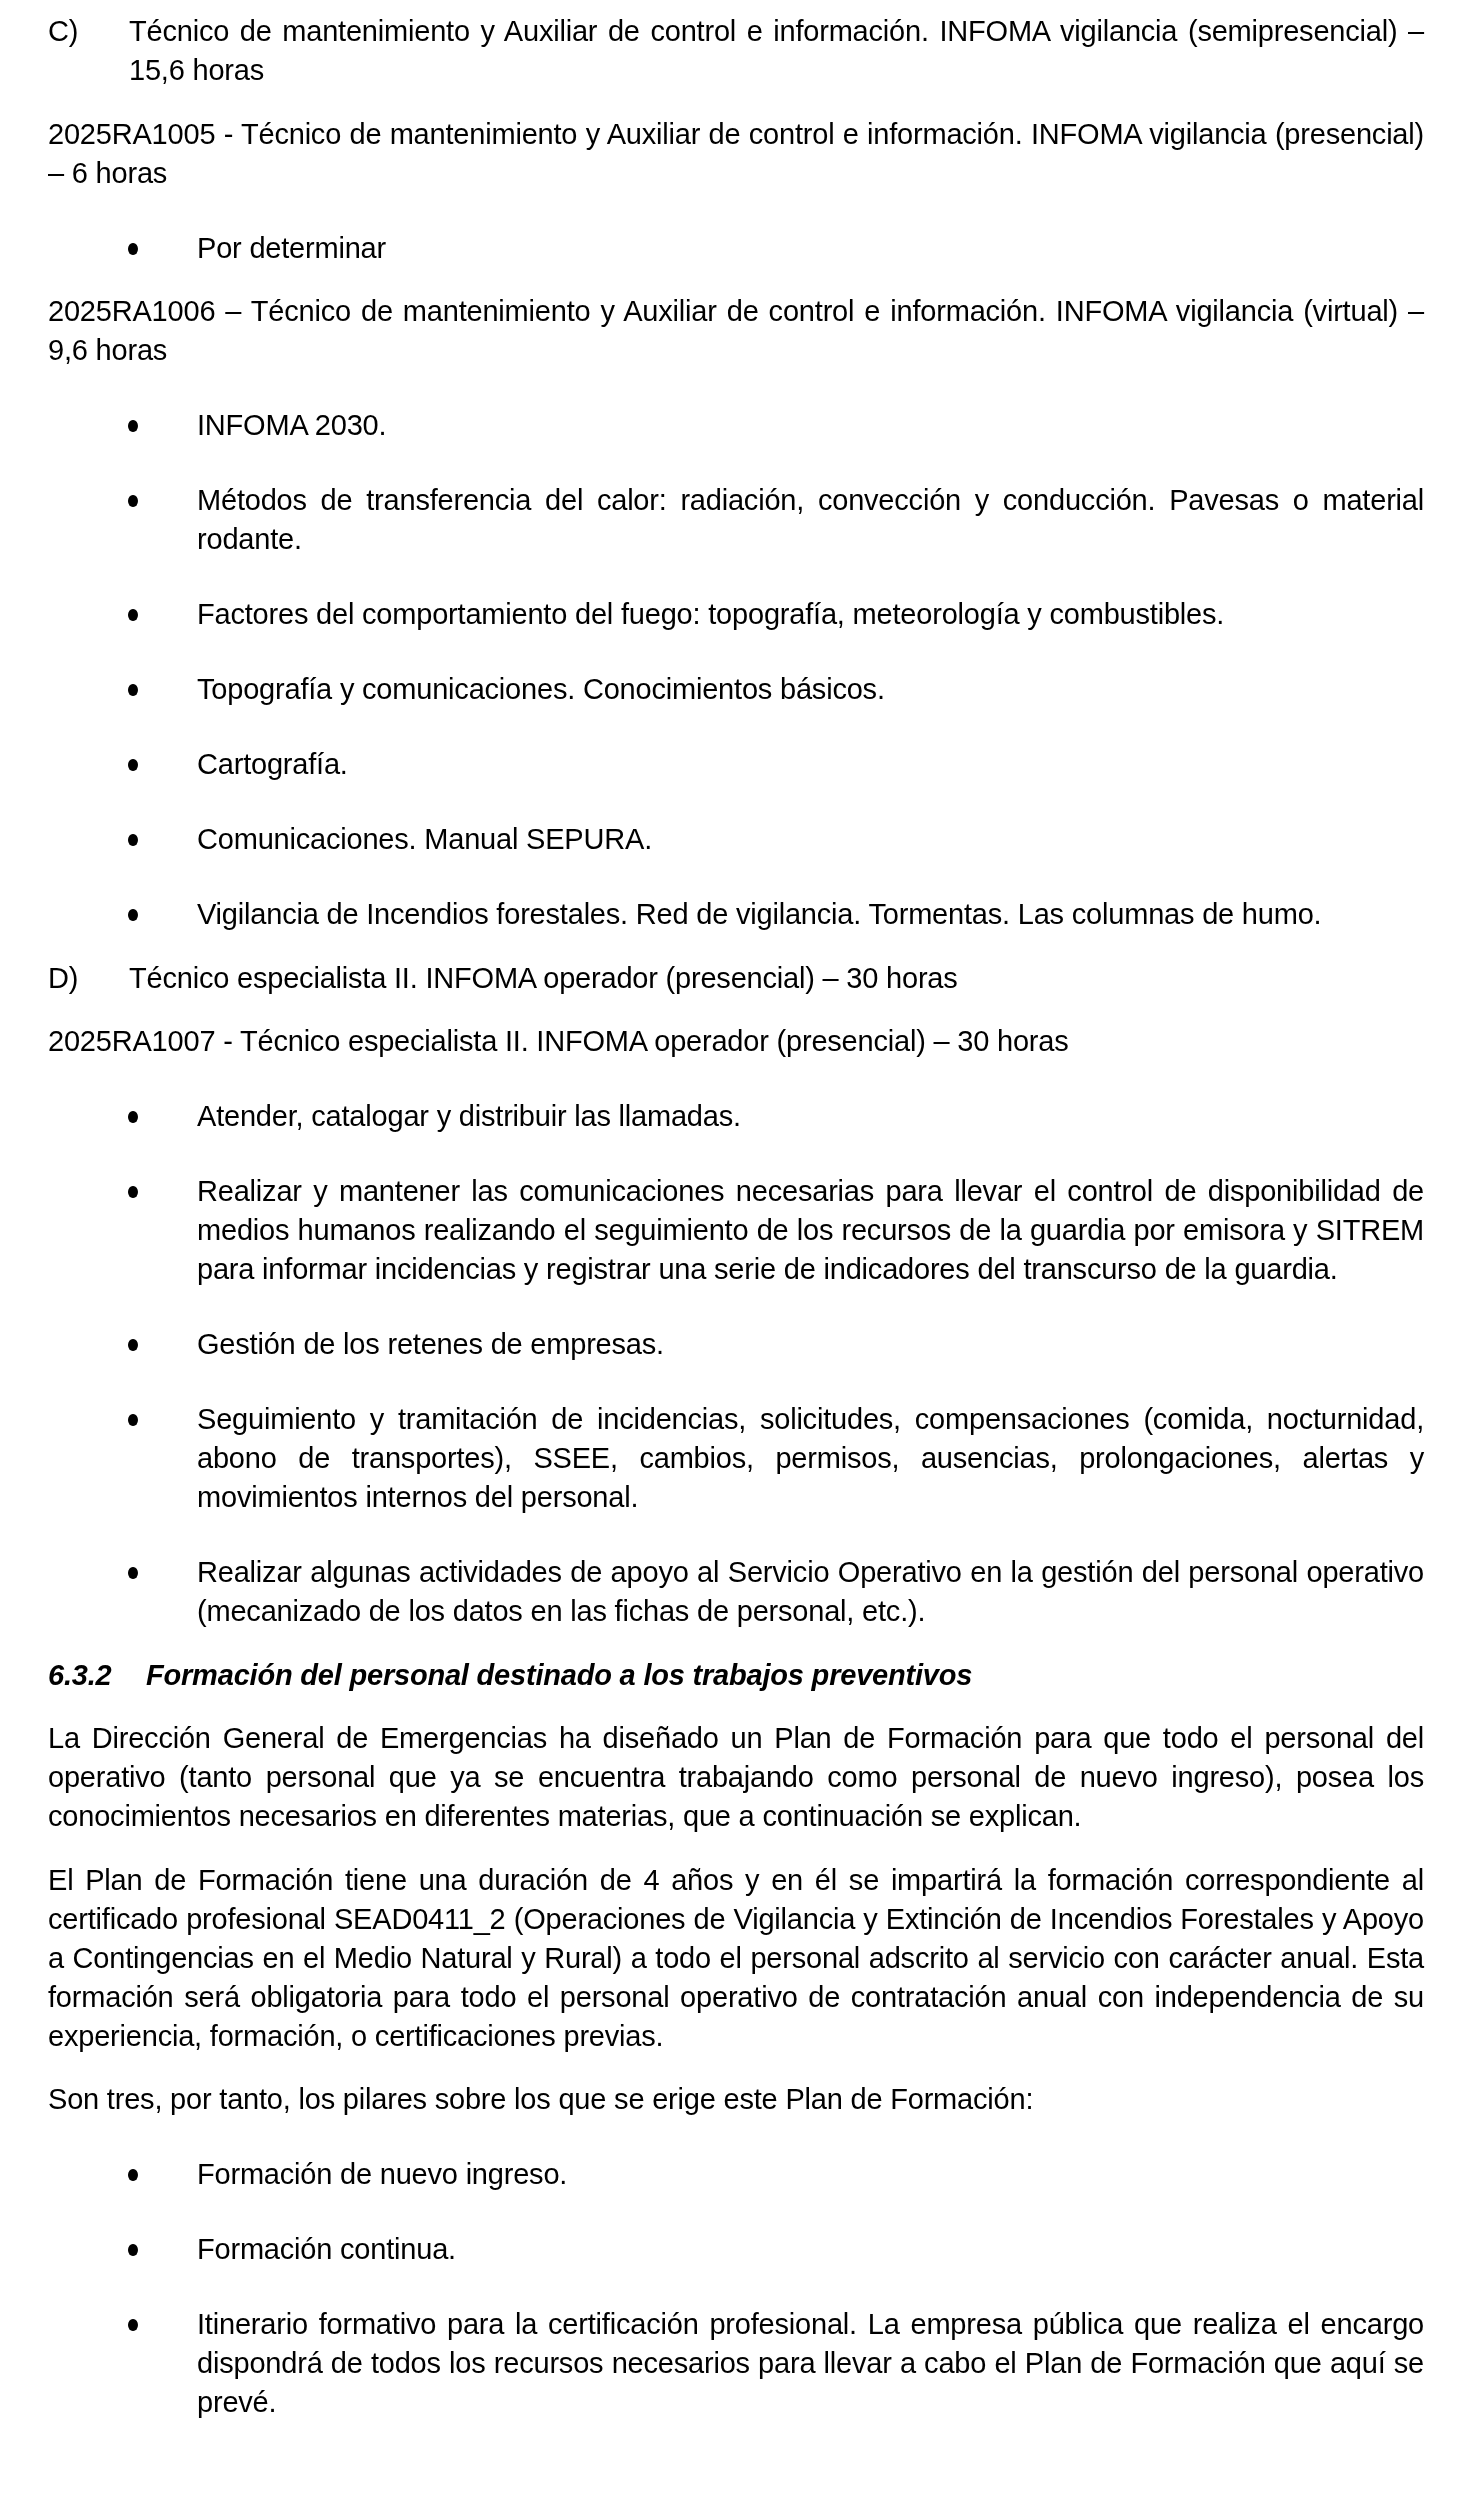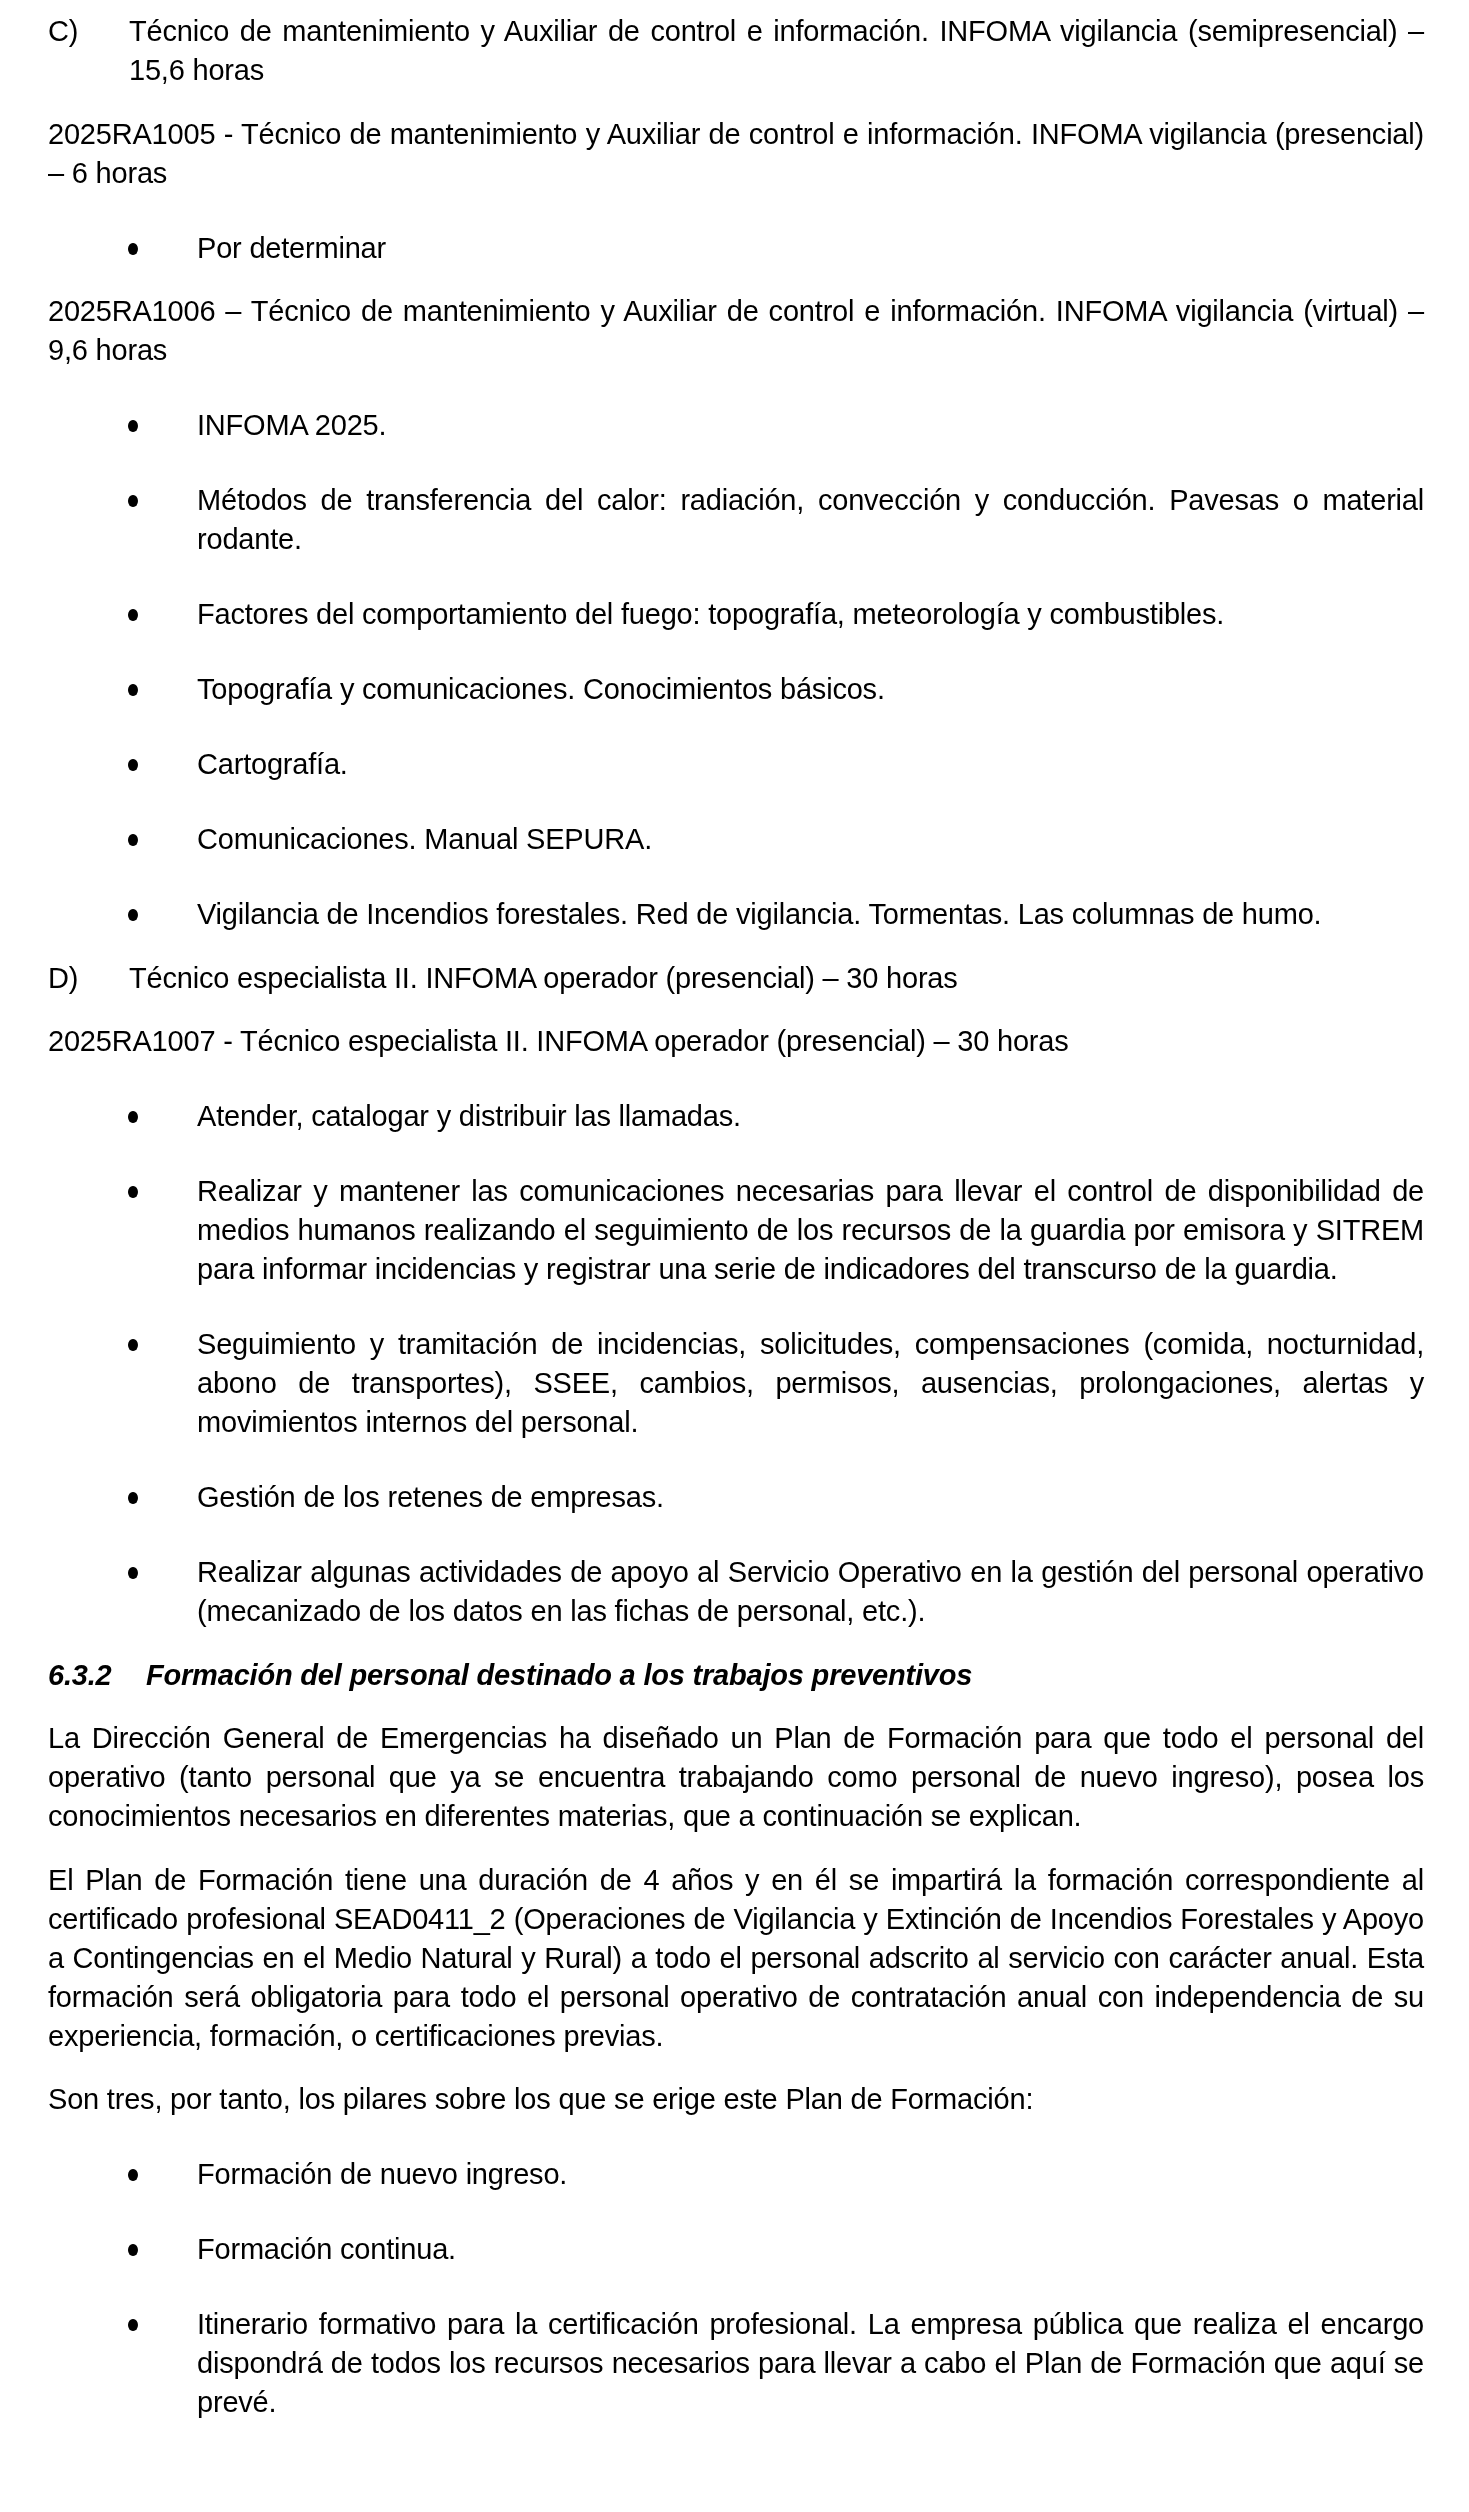--- a/index.html
+++ b/index.html
@@ -65,21 +65,21 @@
     </div>
     <div class="block bullet">
       <span class="dot"></span>
       <div class="text">Por determinar</div>
     </div>
     <div class="block paragraph">
       <div class="text">2025RA1006 – Técnico de mantenimiento y Auxiliar de control e información. INFOMA vigilancia (virtual) – 9,6 horas</div>
     </div>
     <div class="block bullet">
       <span class="dot"></span>
-      <div class="text">INFOMA 2025.</div>
+      <div class="text">INFOMA 2030.</div>
     </div>
     <div class="block bullet">
       <span class="dot"></span>
       <div class="text">Métodos de transferencia del calor: radiación, convección y conducción. Pavesas o material rodante.</div>
     </div>
     <div class="block bullet">
       <span class="dot"></span>
       <div class="text">Factores del comportamiento del fuego: topografía, meteorología y combustibles.</div>
     </div>
     <div class="block bullet">
@@ -108,25 +108,25 @@
     <div class="block bullet">
       <span class="dot"></span>
       <div class="text">Atender, catalogar y distribuir las llamadas.</div>
     </div>
     <div class="block bullet">
       <span class="dot"></span>
       <div class="text">Realizar y mantener las comunicaciones necesarias para llevar el control de disponibilidad de medios humanos realizando el seguimiento de los recursos de la guardia por emisora y SITREM para informar incidencias y registrar una serie de indicadores del transcurso de la guardia.</div>
     </div>
     <div class="block bullet">
       <span class="dot"></span>
-      <div class="text">Seguimiento y tramitación de incidencias, solicitudes, compensaciones (comida, nocturnidad, abono de transportes), SSEE, cambios, permisos, ausencias, prolongaciones, alertas y movimientos internos del personal.</div>
+      <div class="text">Gestión de los retenes de empresas.</div>
     </div>
     <div class="block bullet">
       <span class="dot"></span>
-      <div class="text">Gestión de los retenes de empresas.</div>
+      <div class="text">Seguimiento y tramitación de incidencias, solicitudes, compensaciones (comida, nocturnidad, abono de transportes), SSEE, cambios, permisos, ausencias, prolongaciones, alertas y movimientos internos del personal.</div>
     </div>
     <div class="block bullet">
       <span class="dot"></span>
       <div class="text">Realizar algunas actividades de apoyo al Servicio Operativo en la gestión del personal operativo (mecanizado de los datos en las fichas de personal, etc.).</div>
     </div>
     <div class="block heading">
       <span class="label">6.3.2</span>
       <div class="text">Formación del personal destinado a los trabajos preventivos</div>
     </div>
     <div class="block paragraph">

